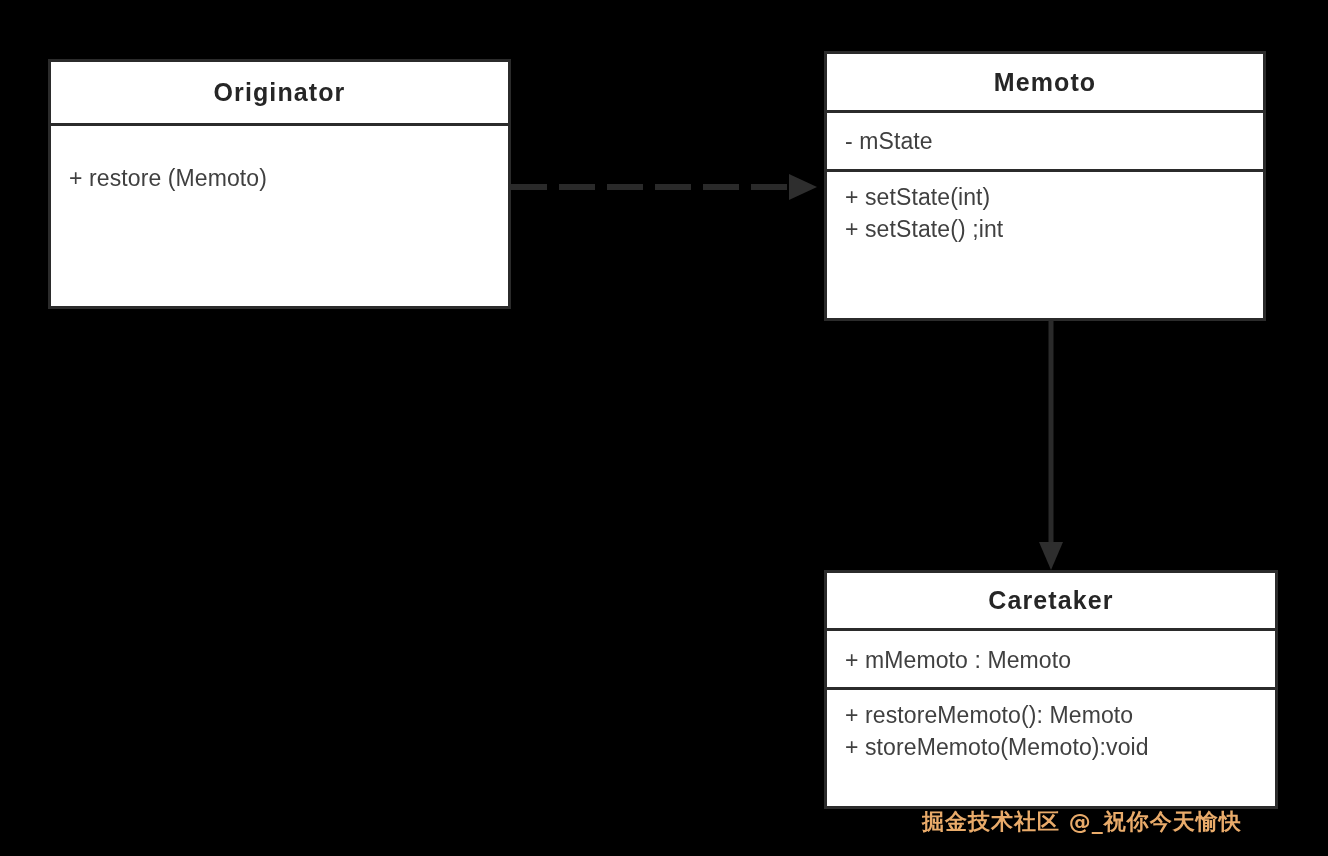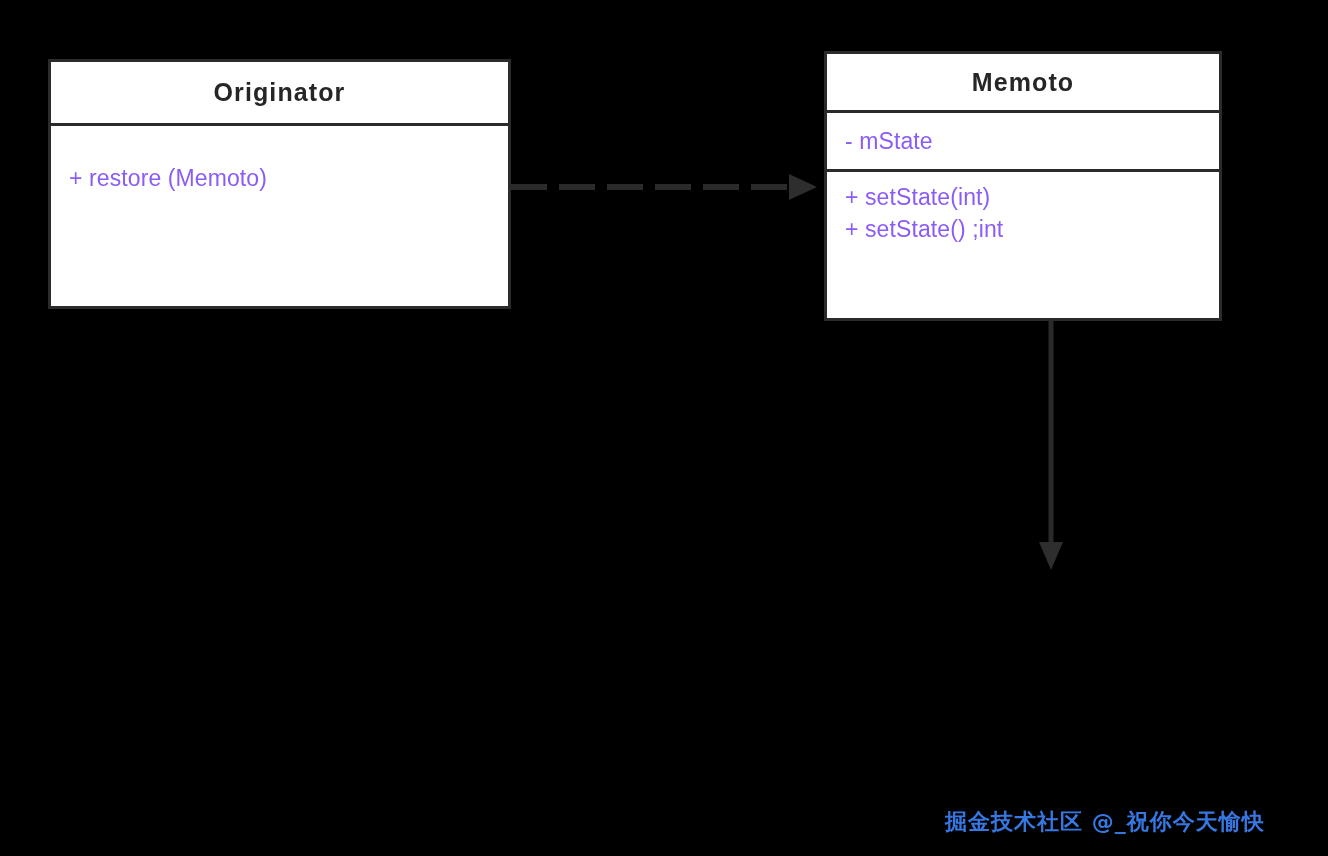--- a/index.html
+++ b/index.html
@@ -42,41 +42,41 @@
   }
 
   .uml-divider {
     height: 3px;
     background: #2b2b2b;
     flex: 0 0 auto;
   }
 
   .uml-compartment {
     padding: 9px 0 0 18px;
-    color: #8b5cf6;
+    color: #404040;
     font-size: 23px;
     line-height: 1.40;
     font-family: "Liberation Sans", sans-serif;
     font-weight: 300;
   }
 
   .uml-member {
     white-space: nowrap;
     letter-spacing: 0.1px;
   }
 
   
   #class-originator {
     left: 48px;  top: 59px;  width: 463px; height: 250px;
   }
   #class-originator .uml-title       { height: 61px; }
   #class-originator .uml-compartment { padding-top: 36px; }
 
   #class-memoto {
-    left: 824px; top: 51px;  width: 398px; height: 270px;
+    left: 824px; top: 51px;  width: 442px; height: 270px;
   }
   #class-memoto .uml-title           { height: 56px; }
   #class-memoto .compartment-attrs   { height: 56px; padding-top: 12px; }
 
   #class-caretaker {
     left: 824px; top: 570px; width: 454px; height: 239px;
   }
   #class-caretaker .uml-title         { height: 55px; }
   #class-caretaker .compartment-attrs { height: 56px; padding-top: 13px; }
 
@@ -95,25 +95,25 @@
   #edge-association {
     left: 1030px;
     top: 320px;
     width: 42px;
     height: 252px;
   }
 
   
   #watermark {
     position: absolute;
-    left: 945px;
+    left: 922px;
     top: 807px;
     font-size: 22px;
     font-weight: bold;
-    color: #3b82f6;
+    color: #fdba74;
     letter-spacing: 1px;
     white-space: nowrap;
     font-family: "DejaVu Sans", sans-serif;
     opacity: 0.92;
   }
 </style>
 </head>
 <body>
 
 <div id="canvas">
@@ -135,20 +135,32 @@
       <div class="uml-member">- mState</div>
     </div>
     <div class="uml-divider"></div>
     <div class="uml-compartment compartment-methods">
       <div class="uml-member">+ setState(int)</div>
       <div class="uml-member">+ setState() ;int</div>
     </div>
   </div>
 
   
+  <div class="uml-class" id="class-caretaker">
+    <div class="uml-title">Caretaker</div>
+    <div class="uml-divider"></div>
+    <div class="uml-compartment compartment-attrs">
+      <div class="uml-member">+ mMemoto : Memoto</div>
+    </div>
+    <div class="uml-divider"></div>
+    <div class="uml-compartment compartment-methods">
+      <div class="uml-member">+ restoreMemoto(): Memoto</div>
+      <div class="uml-member">+ storeMemoto(Memoto):void</div>
+    </div>
+  </div>
 
    Memoto ============ --&gt;
   <svg class="connector" id="edge-dependency" viewBox="0 0 315 38">
     <line x1="0" y1="19" x2="290" y2="19" stroke="#2a2a2a" stroke-width="6" stroke-dasharray="36 12"></line>
     <polygon points="278,6 306,19 278,32" fill="#2e2e2e"></polygon>
   </svg>
 
    Caretaker ============ --&gt;
   <svg class="connector" id="edge-association" viewBox="0 0 42 252">
     <line x1="21" y1="0" x2="21" y2="232" stroke="#2a2a2a" stroke-width="5"></line>

